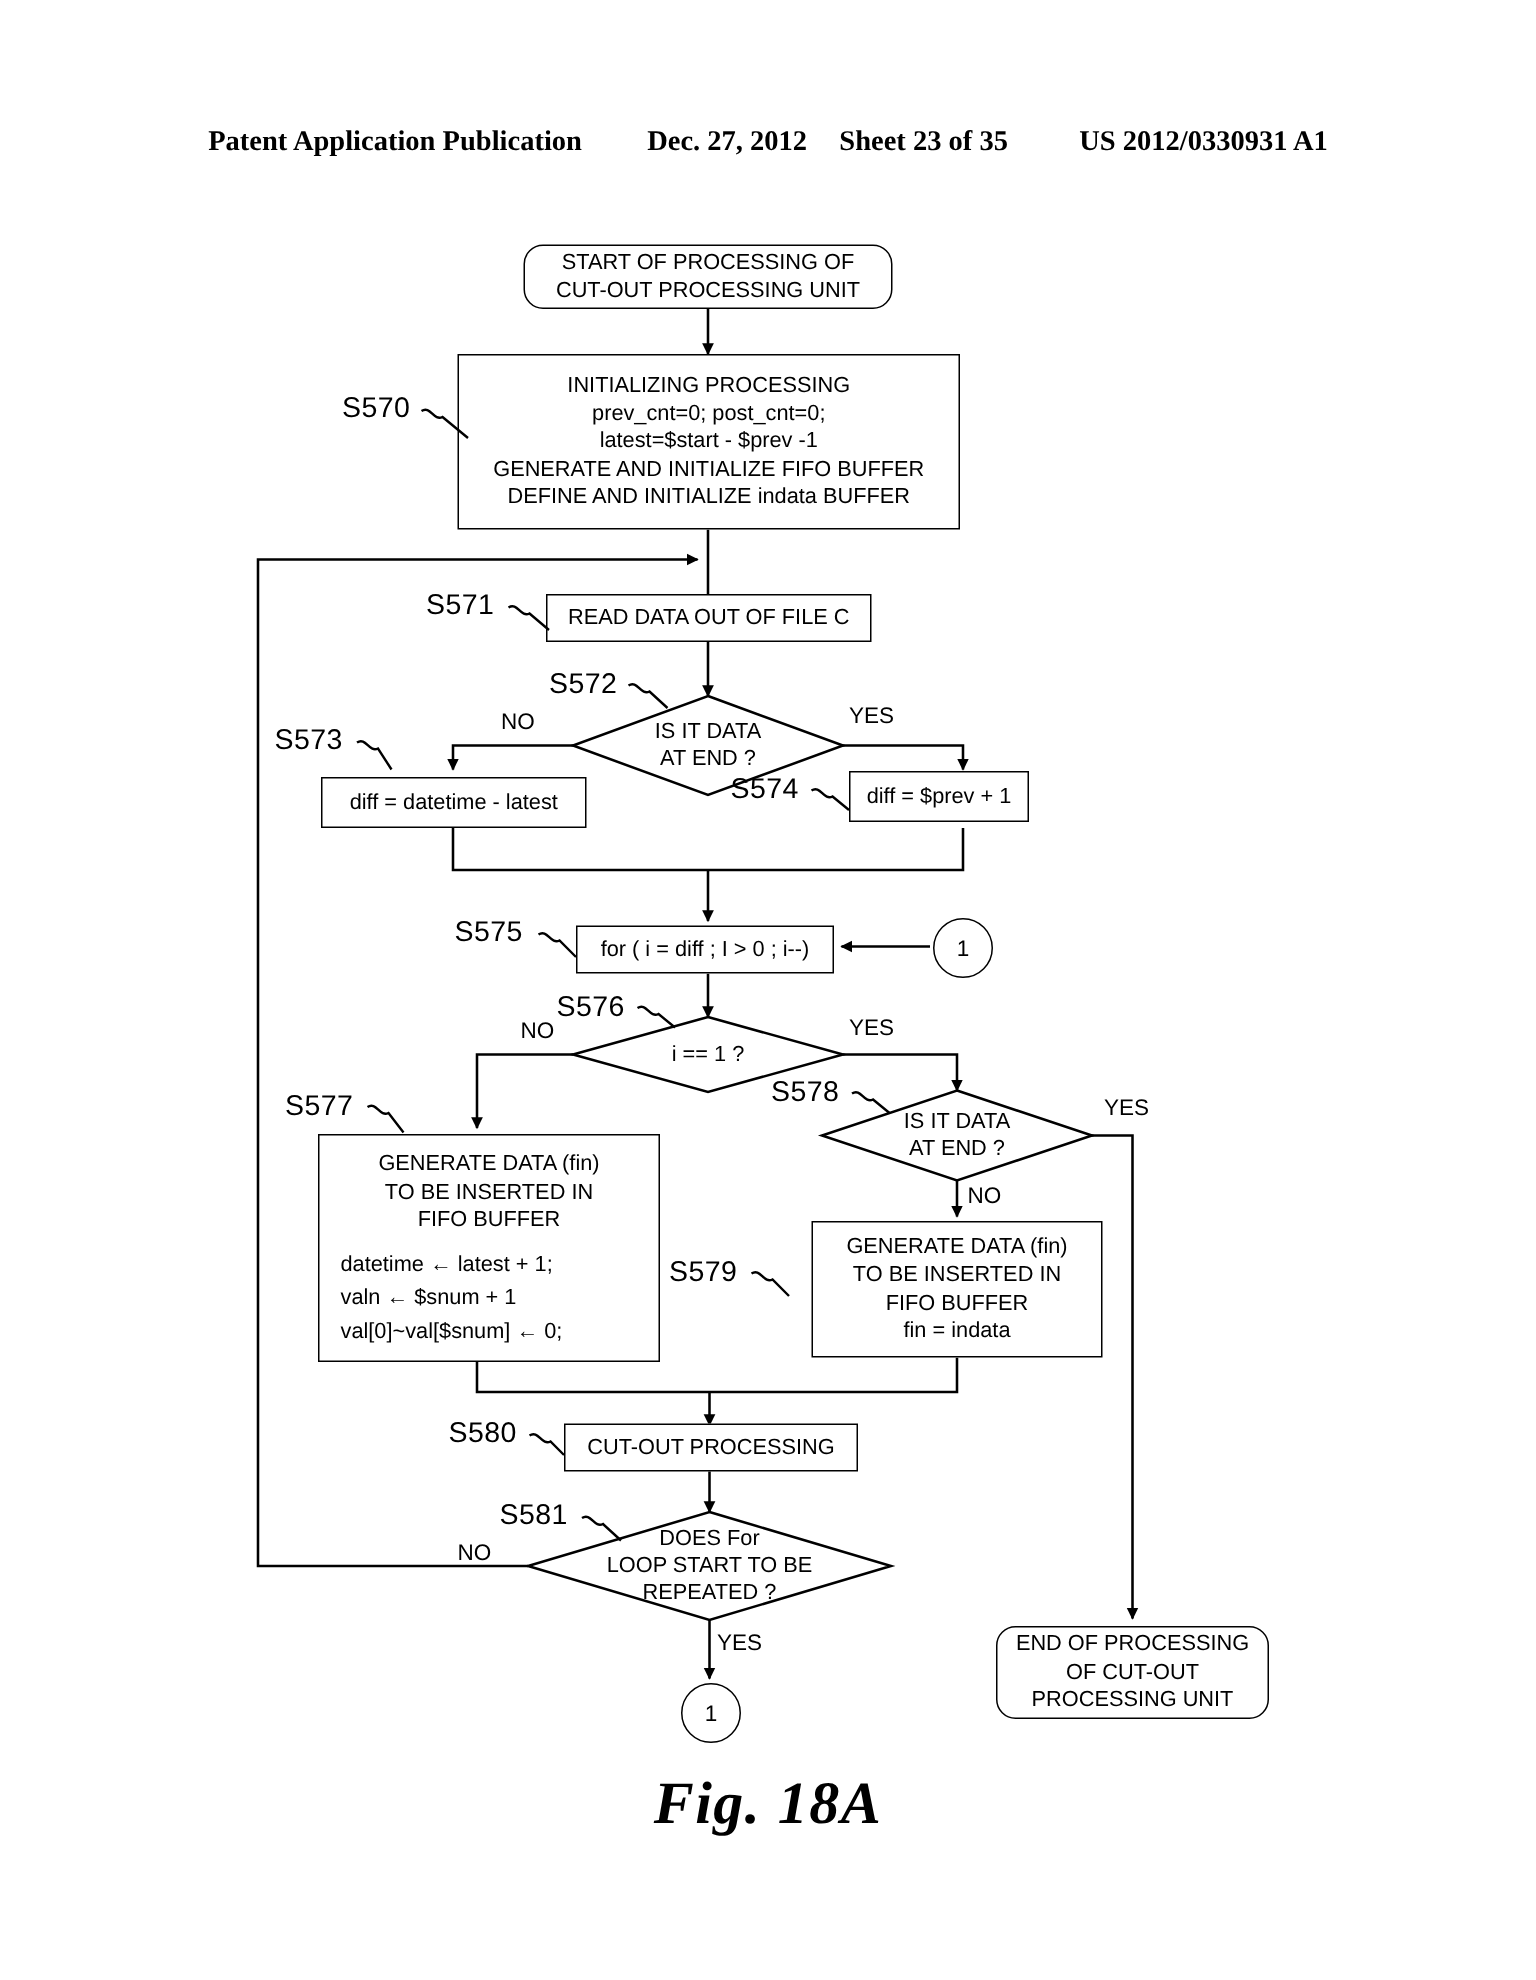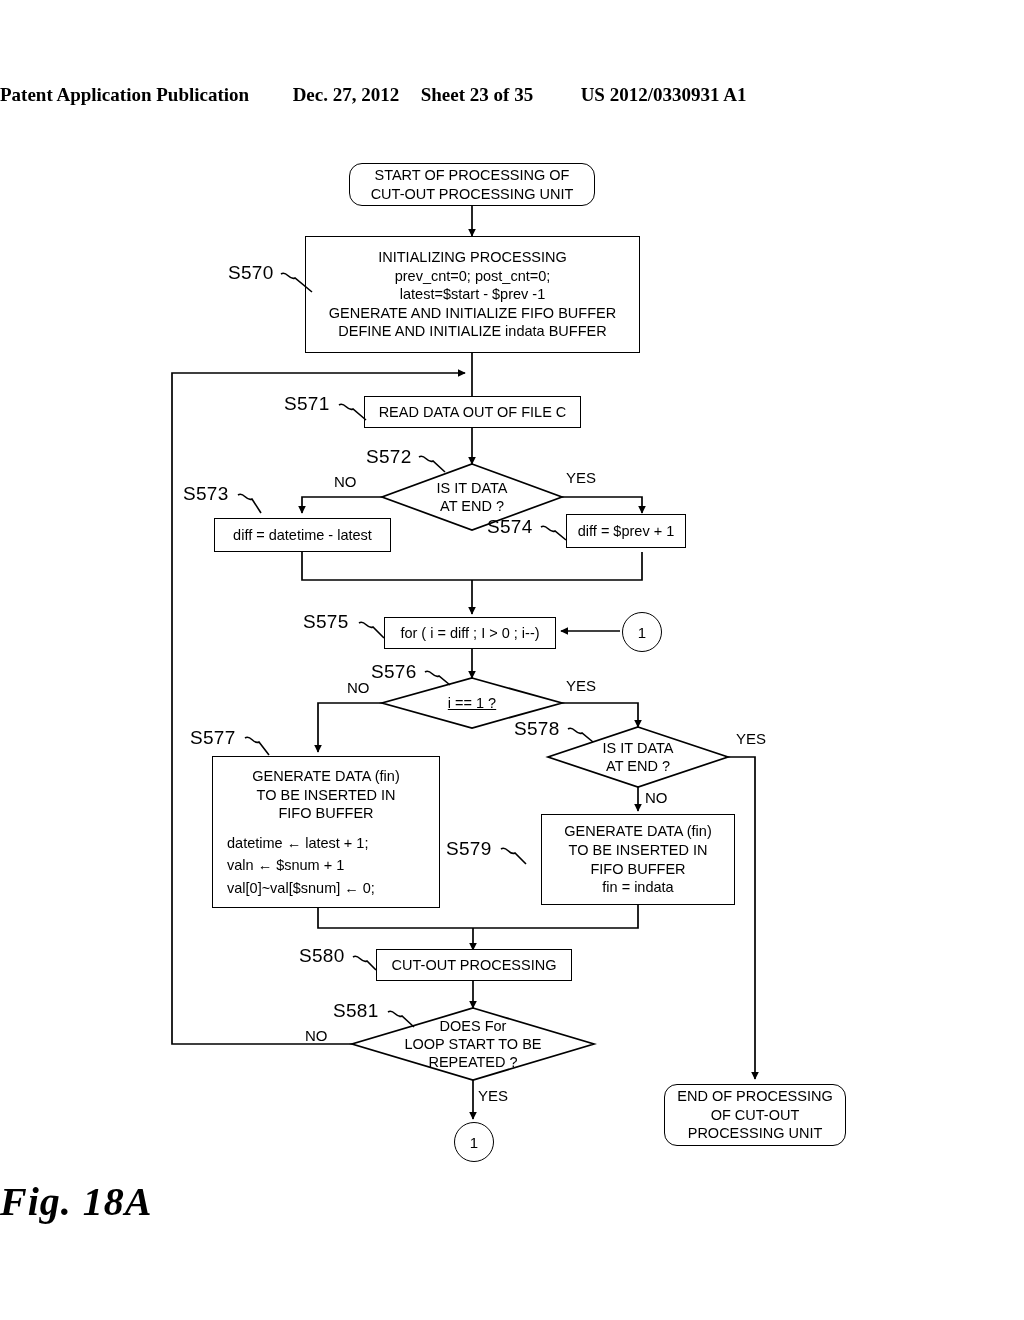--- a/index.html
+++ b/index.html
@@ -21,38 +21,39 @@
     width: 1024px;
     height: 1320px;
   }
 
   
   .pub-header {
     position: absolute;
     left: 0;
     top: 84px;
     width: 1024px;
-    text-align: left;
+    text-align: center;
     font-family: "Liberation Serif", serif;
     font-weight: bold;
     font-size: 19px;
     letter-spacing: 0px;
     white-space: nowrap;
   }
   .pub-header span { display: inline-block; }
   .hdr-gap-a { width: 34px; }
   .hdr-gap-b { width: 12px; }
   .hdr-gap-c { width: 38px; }
 
   
   .fig-caption {
     position: absolute;
     left: 0;
     top: 1178px;
     width: 1024px;
+    text-align: center;
     font-family: "Liberation Serif", serif;
     font-style: italic;
     font-weight: bold;
     font-size: 40px;
     letter-spacing: 1px;
   }
 
   
   #wires {
     position: absolute;
@@ -250,21 +251,21 @@
   </div>
   <div class="step-label" style="left:303px; top:611px;">S575</div>
   <svg class="tick" style="position:absolute; left:358px; top:618px;" width="28" height="26">
     <path d="M1,5 C7,1 9,12 15,9 L26,20" stroke="#000" stroke-width="1.6" fill="none"></path>
   </svg>
 
   <div class="conn-circle" style="left:622px; top:612px; width:38px; height:38px;">
     <span>1</span>
   </div>
 
-  <div class="diamond" style="left:382px; top:678px; width:180px; height:50px;text-decoration:underline;">
+  <div class="diamond" style="left:382px; top:678px; width:180px; height:50px;">
     <span class="dtext">i == 1 ?</span>
   </div>
   <div class="step-label" style="left:371px; top:661px;">S576</div>
   <svg class="tick" style="position:absolute; left:424px; top:667px;" width="28" height="24">
     <path d="M1,5 C7,1 9,12 15,9 L26,18" stroke="#000" stroke-width="1.6" fill="none"></path>
   </svg>
   <div class="edge-label" style="left:347px; top:679px;">NO</div>
   <div class="edge-label" style="left:566px; top:677px;">YES</div>
 
   <div class="node" style="left:212px; top:756px; width:228px; height:152px; justify-content:flex-start; padding-top:10px;">

